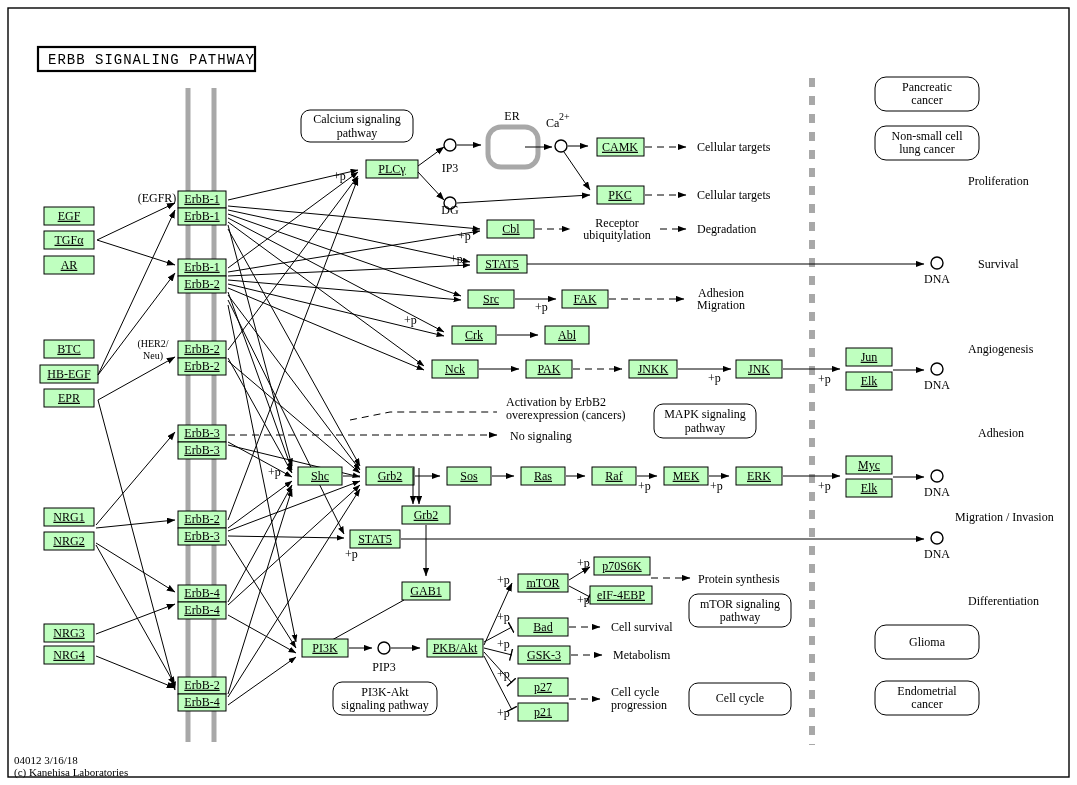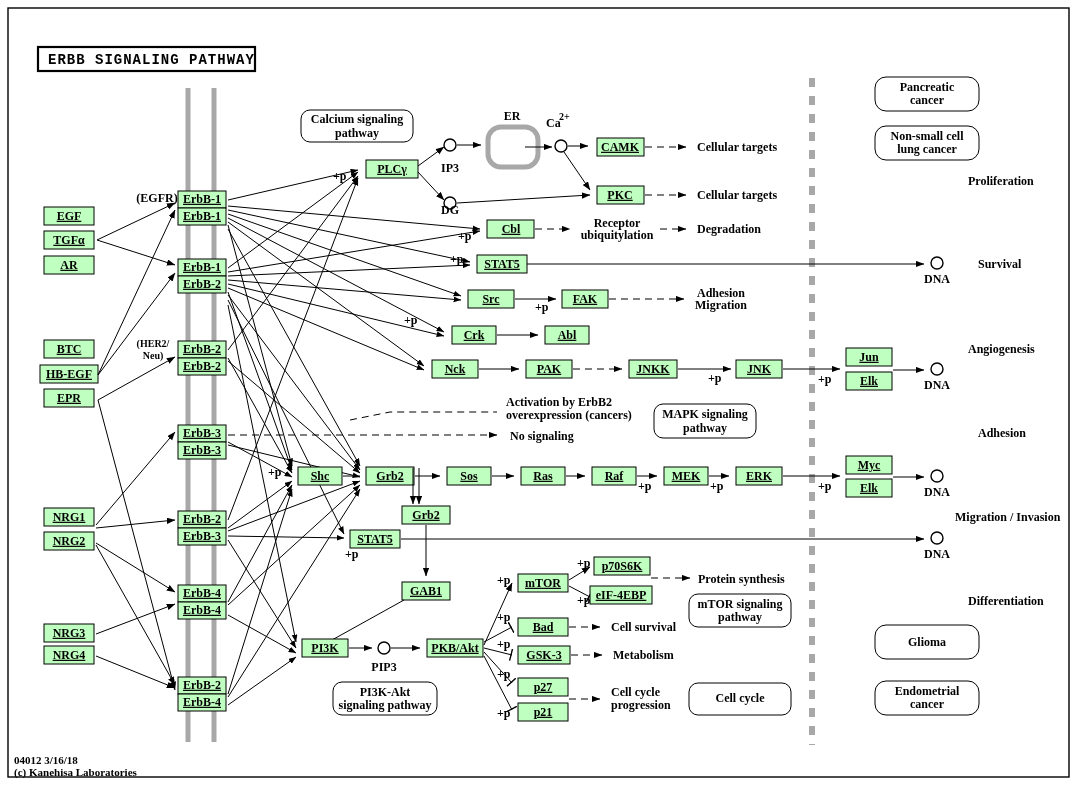--- a/index.html
+++ b/index.html
@@ -1,17 +1,17 @@
 <!DOCTYPE html>
 <html><head>
 <meta charset="utf-8">
 <style>
   html,body{margin:0;padding:0;background:#ffffff;}
   body{width:1077px;height:785px;font-family:"Liberation Serif",serif;}
-  #stage{position:relative;width:1077px;height:785px;overflow:hidden;background:#fff;font-weight:bold;}
+  #stage{position:relative;width:1077px;height:785px;overflow:hidden;background:#fff;}
   svg{display:block;}
   .gene rect{fill:#bfffbf;stroke:#000;stroke-width:1;}
   .gene text{font-family:"Liberation Serif",serif;font-size:12px;fill:#000;text-anchor:middle;dominant-baseline:middle;}
   .genelink text{text-decoration:underline;}
   .maplink rect{fill:#ffffff;stroke:#000;stroke-width:1;}
   .maplink text{font-family:"Liberation Serif",serif;font-size:12px;fill:#000;text-anchor:middle;dominant-baseline:middle;}
   .plain{font-family:"Liberation Serif",serif;font-size:12px;fill:#000;}
   .plainc{font-family:"Liberation Serif",serif;font-size:12px;fill:#000;text-anchor:middle;}
   .sml{font-size:10px;}
   .title-text{font-family:"Liberation Mono","DejaVu Sans Mono",monospace;font-size:14px;letter-spacing:1px;fill:#000;}

